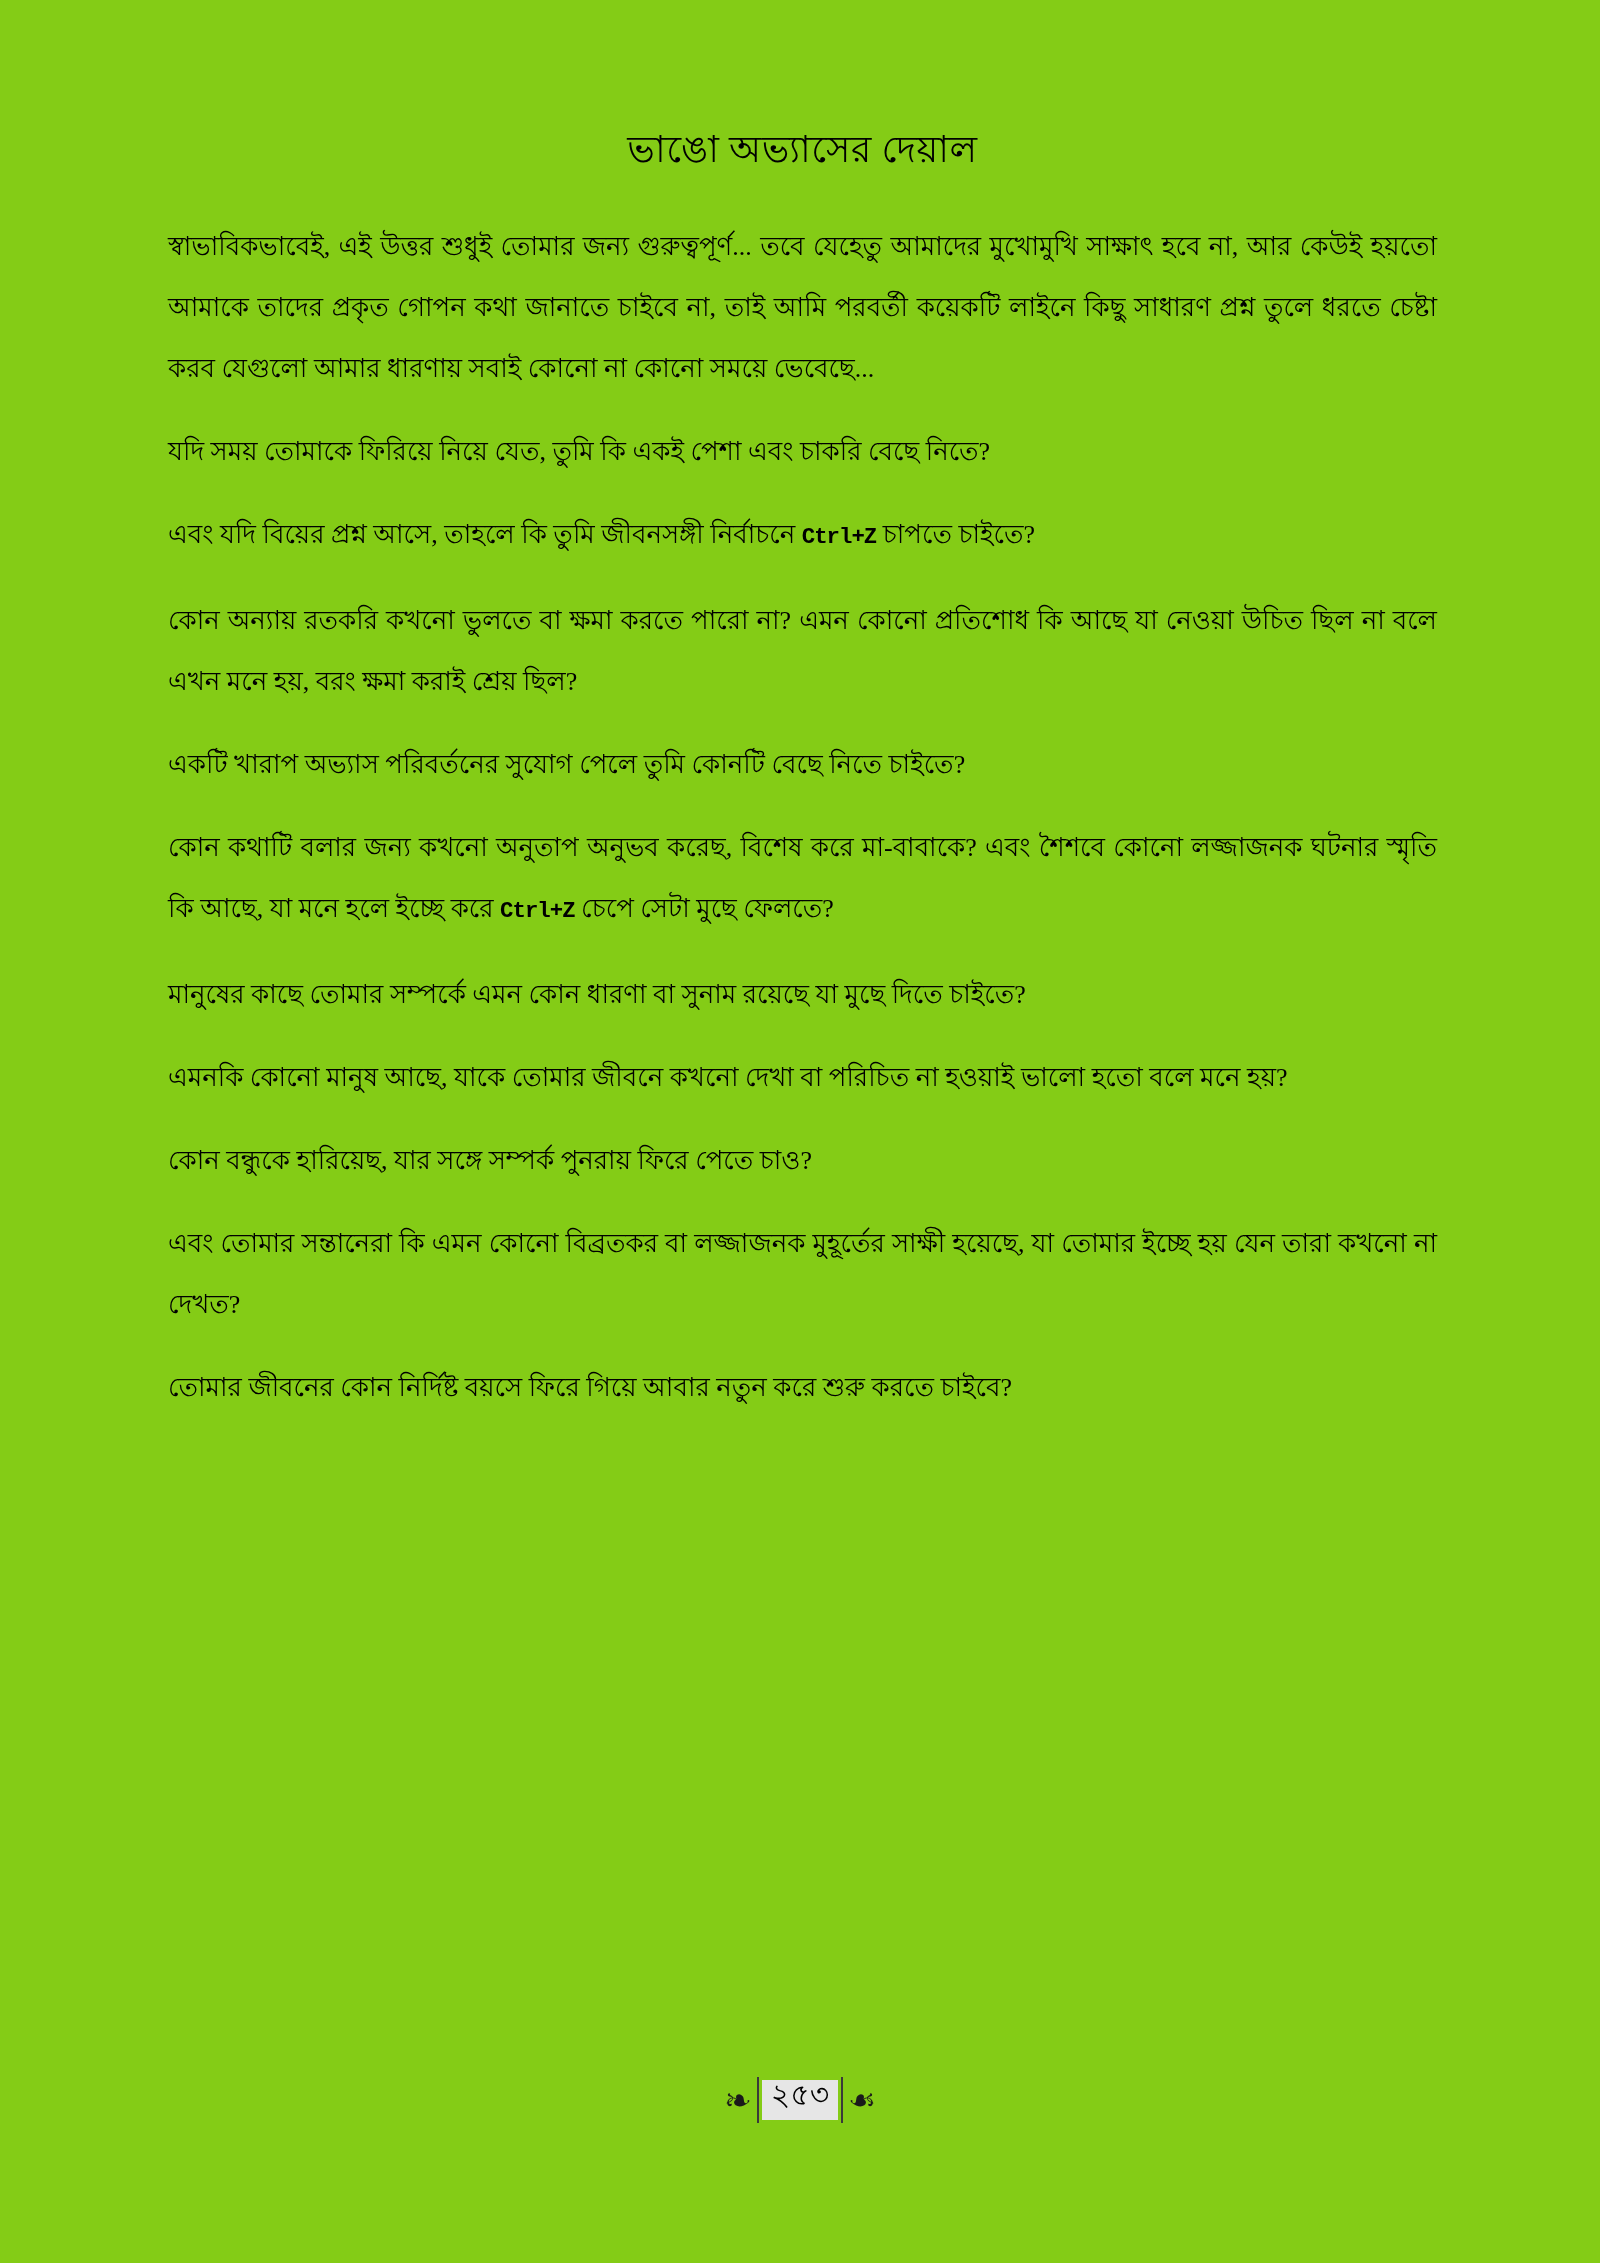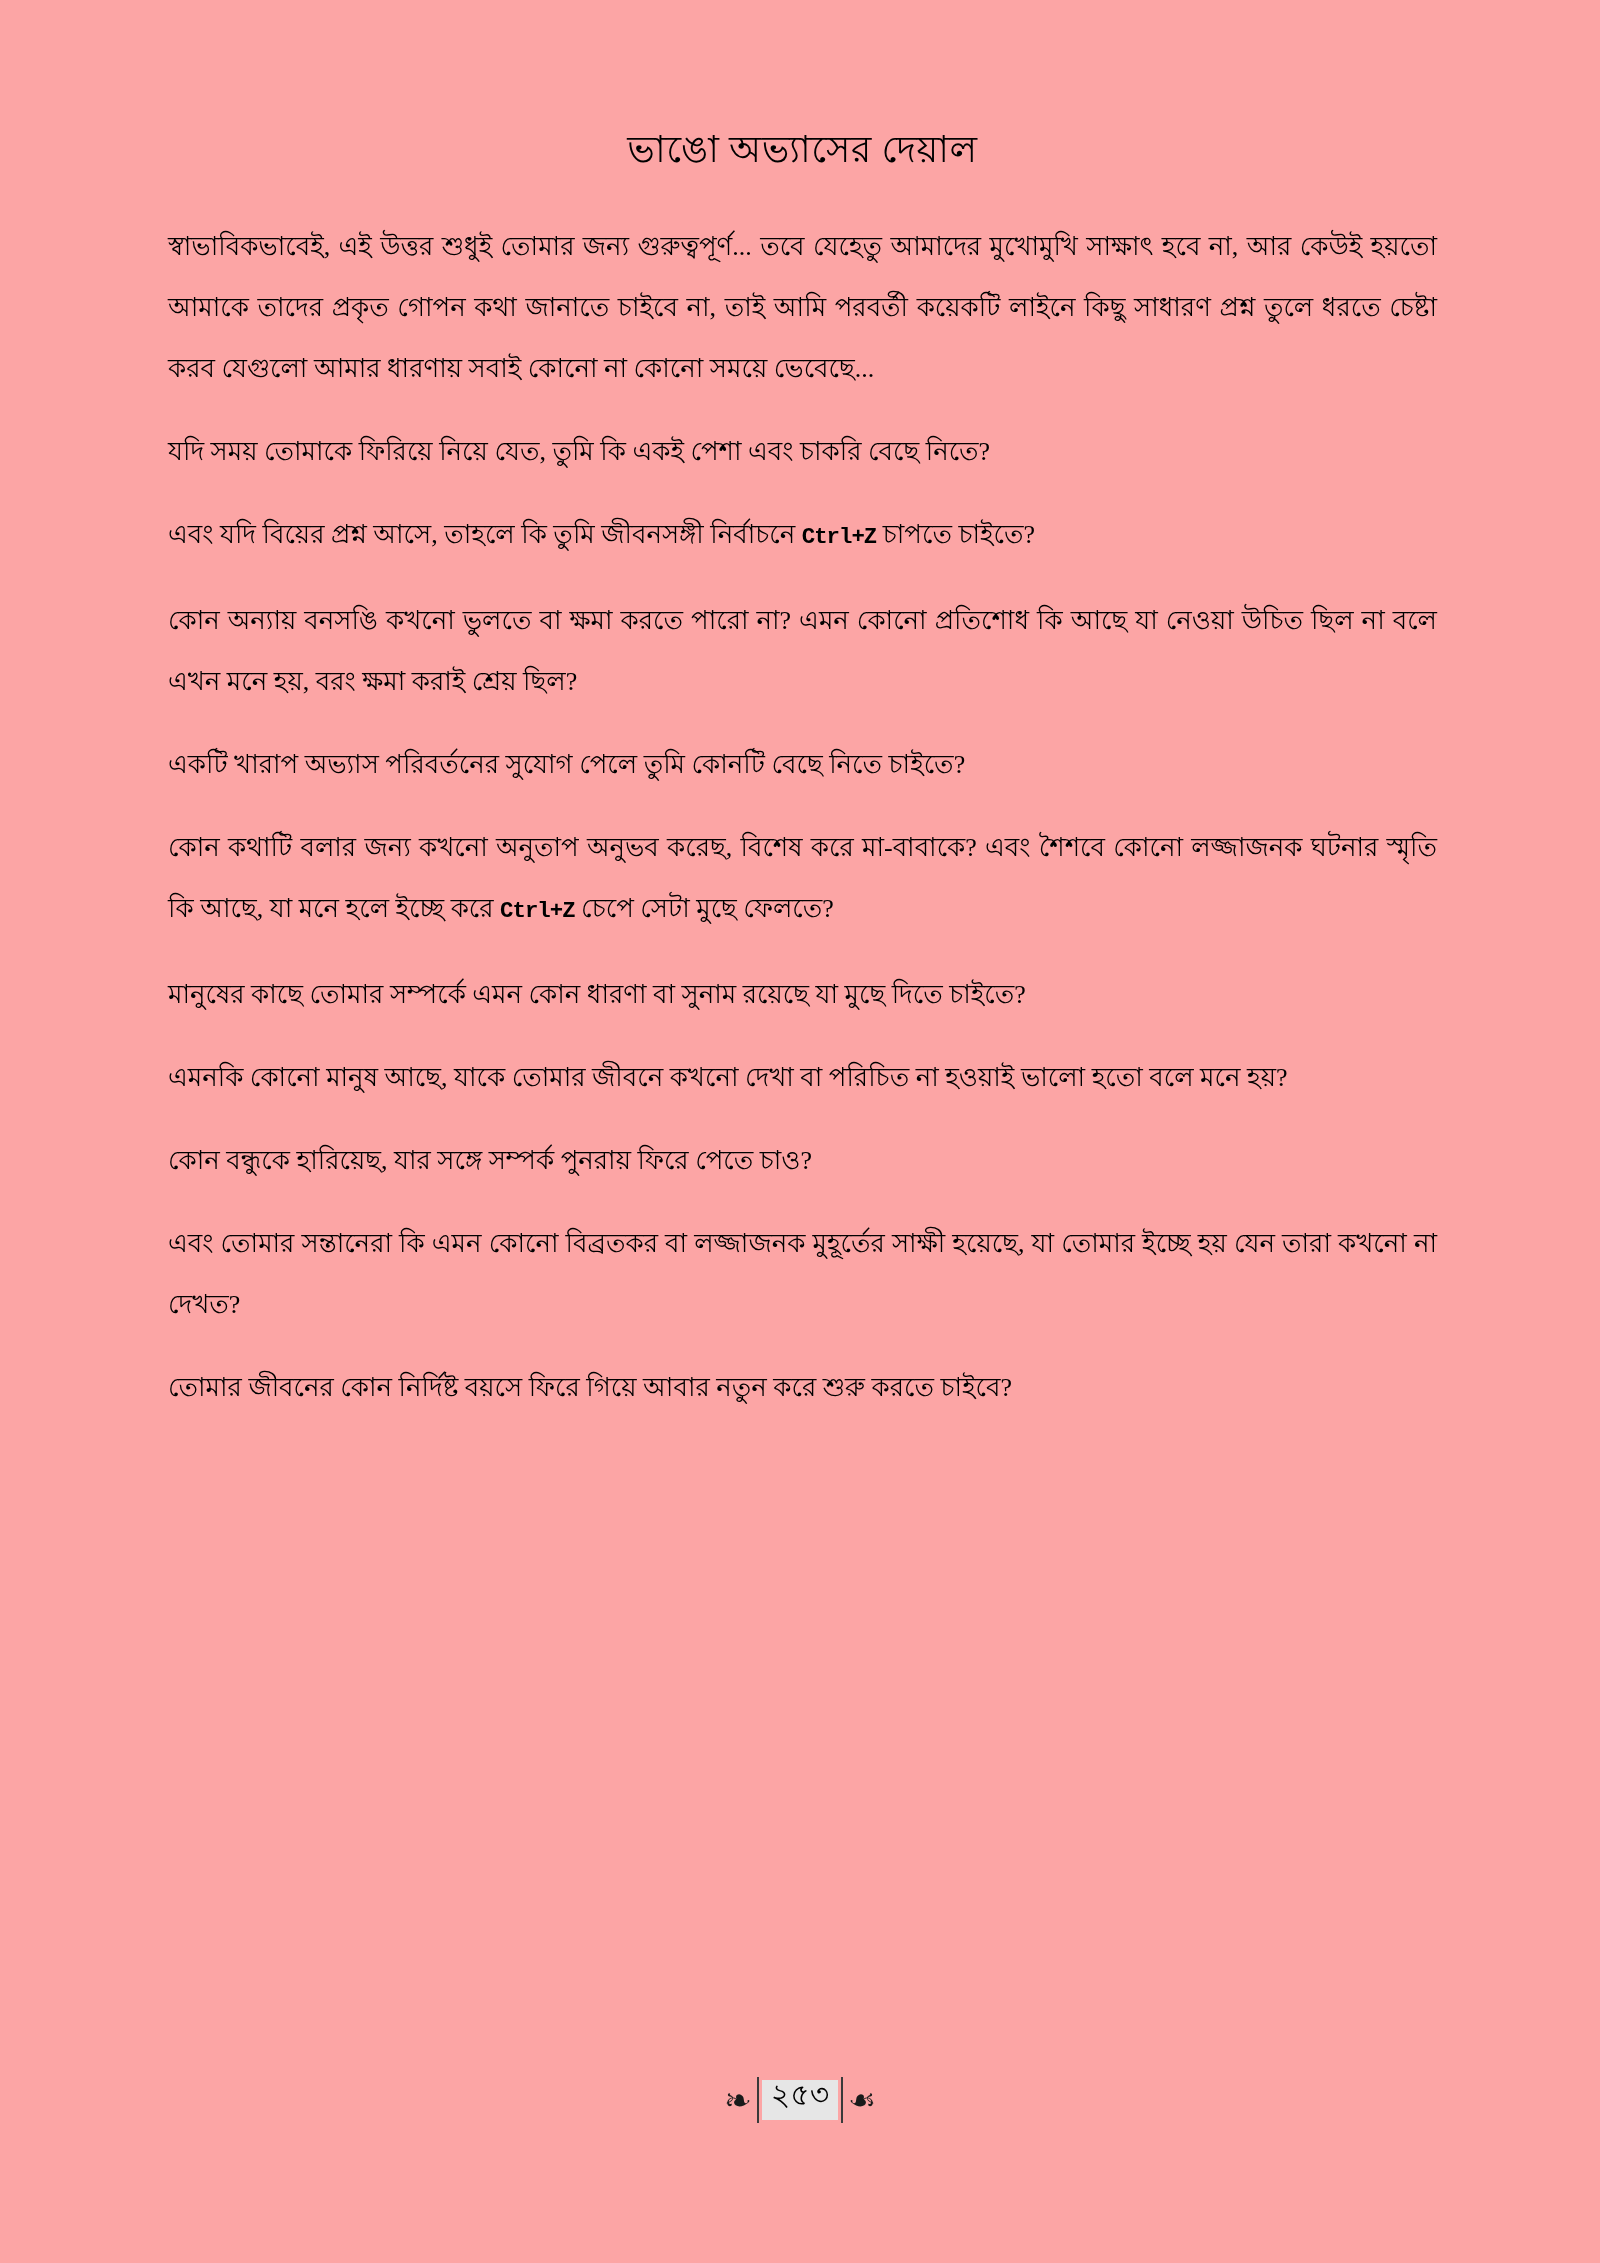--- a/index.html
+++ b/index.html
@@ -5,21 +5,21 @@
   html, body {
     margin: 0;
     padding: 0;
     background: #ffffff;
   }
   .page {
     position: relative;
     width: 1600px;
     height: 2263px;
     margin: 0 auto;
-    background: #fca5a5;
+    background: #84cc16;
     color: #000000;
     font-family: "Liberation Serif", serif;
     overflow: hidden;
   }
   .content {
     padding: 128px 163px 0 168px;
   }
   .page-title {
     margin: 0 0 44px 0;
     font-size: 37px;
@@ -86,21 +86,21 @@
 <div class="page">
 
   <div class="content">
     <h1 class="page-title">ভাঙো অভ্যাসের দেয়াল</h1>
 
     <main>
 
     <p class="para"><span>স্বাভাবিকভাবেই, এই উত্তর শুধুই তোমার জন্য গুরুত্বপূর্ণ... তবে যেহেতু আমাদের মুখোমুখি সাক্ষাৎ হবে না, আর কেউই হয়তো আমাকে তাদের প্রকৃত গোপন কথা জানাতে চাইবে না, তাই আমি পরবর্তী কয়েকটি লাইনে কিছু সাধারণ প্রশ্ন তুলে ধরতে চেষ্টা করব যেগুলো আমার ধারণায় সবাই কোনো না কোনো সময়ে ভেবেছে...</span></p>
         <p class="para"><span>যদি সময় তোমাকে ফিরিয়ে নিয়ে যেত, তুমি কি একই পেশা এবং চাকরি বেছে নিতে?</span></p>
         <p class="para"><span>এবং যদি বিয়ের প্রশ্ন আসে, তাহলে কি তুমি জীবনসঙ্গী নির্বাচনে </span><span class="latin">Ctrl+Z</span><span> চাপতে চাইতে?</span></p>
-        <p class="para"><span>কোন অন্যায় বনসঙি কখনো ভুলতে বা ক্ষমা করতে পারো না? এমন কোনো প্রতিশোধ কি আছে যা নেওয়া উচিত ছিল না বলে এখন মনে হয়, বরং ক্ষমা করাই শ্রেয় ছিল?</span></p>
+        <p class="para"><span>কোন অন্যায় রতকরি কখনো ভুলতে বা ক্ষমা করতে পারো না? এমন কোনো প্রতিশোধ কি আছে যা নেওয়া উচিত ছিল না বলে এখন মনে হয়, বরং ক্ষমা করাই শ্রেয় ছিল?</span></p>
         <p class="para"><span>একটি খারাপ অভ্যাস পরিবর্তনের সুযোগ পেলে তুমি কোনটি বেছে নিতে চাইতে?</span></p>
         <p class="para"><span>কোন কথাটি বলার জন্য কখনো অনুতাপ অনুভব করেছ, বিশেষ করে মা-বাবাকে? এবং শৈশবে কোনো লজ্জাজনক ঘটনার স্মৃতি কি আছে, যা মনে হলে ইচ্ছে করে </span><span class="latin">Ctrl+Z</span><span> চেপে সেটা মুছে ফেলতে?</span></p>
         <p class="para"><span>মানুষের কাছে তোমার সম্পর্কে এমন কোন ধারণা বা সুনাম রয়েছে যা মুছে দিতে চাইতে?</span></p>
         <p class="para"><span>এমনকি কোনো মানুষ আছে, যাকে তোমার জীবনে কখনো দেখা বা পরিচিত না হওয়াই ভালো হতো বলে মনে হয়?</span></p>
         <p class="para"><span>কোন বন্ধুকে হারিয়েছ, যার সঙ্গে সম্পর্ক পুনরায় ফিরে পেতে চাও?</span></p>
         <p class="para"><span>এবং তোমার সন্তানেরা কি এমন কোনো বিব্রতকর বা লজ্জাজনক মুহূর্তের সাক্ষী হয়েছে, যা তোমার ইচ্ছে হয় যেন তারা কখনো না দেখত?</span></p>
         <p class="para"><span>তোমার জীবনের কোন নির্দিষ্ট বয়সে ফিরে গিয়ে আবার নতুন করে শুরু করতে চাইবে?</span></p>
       </main>
   </div>
 

